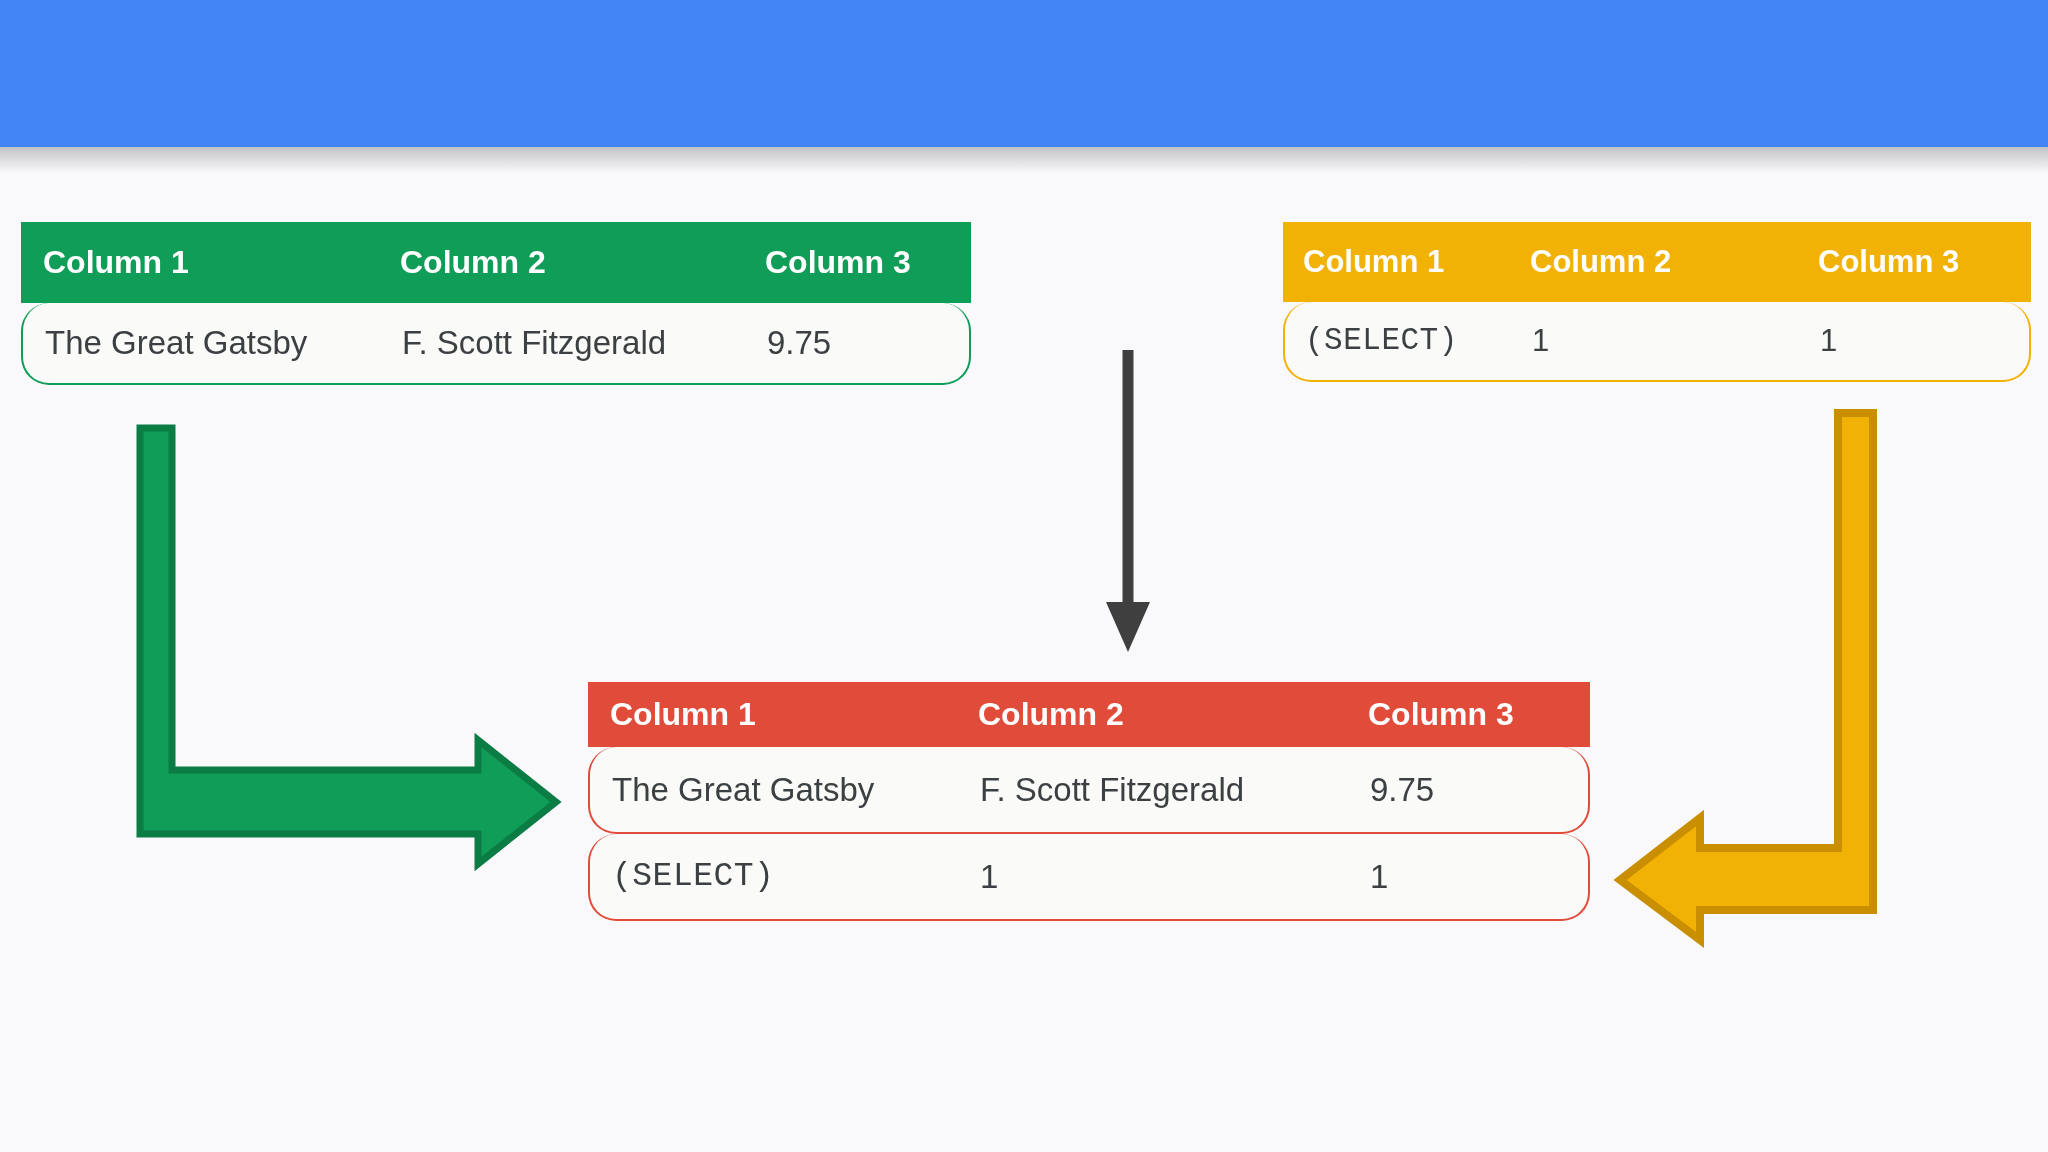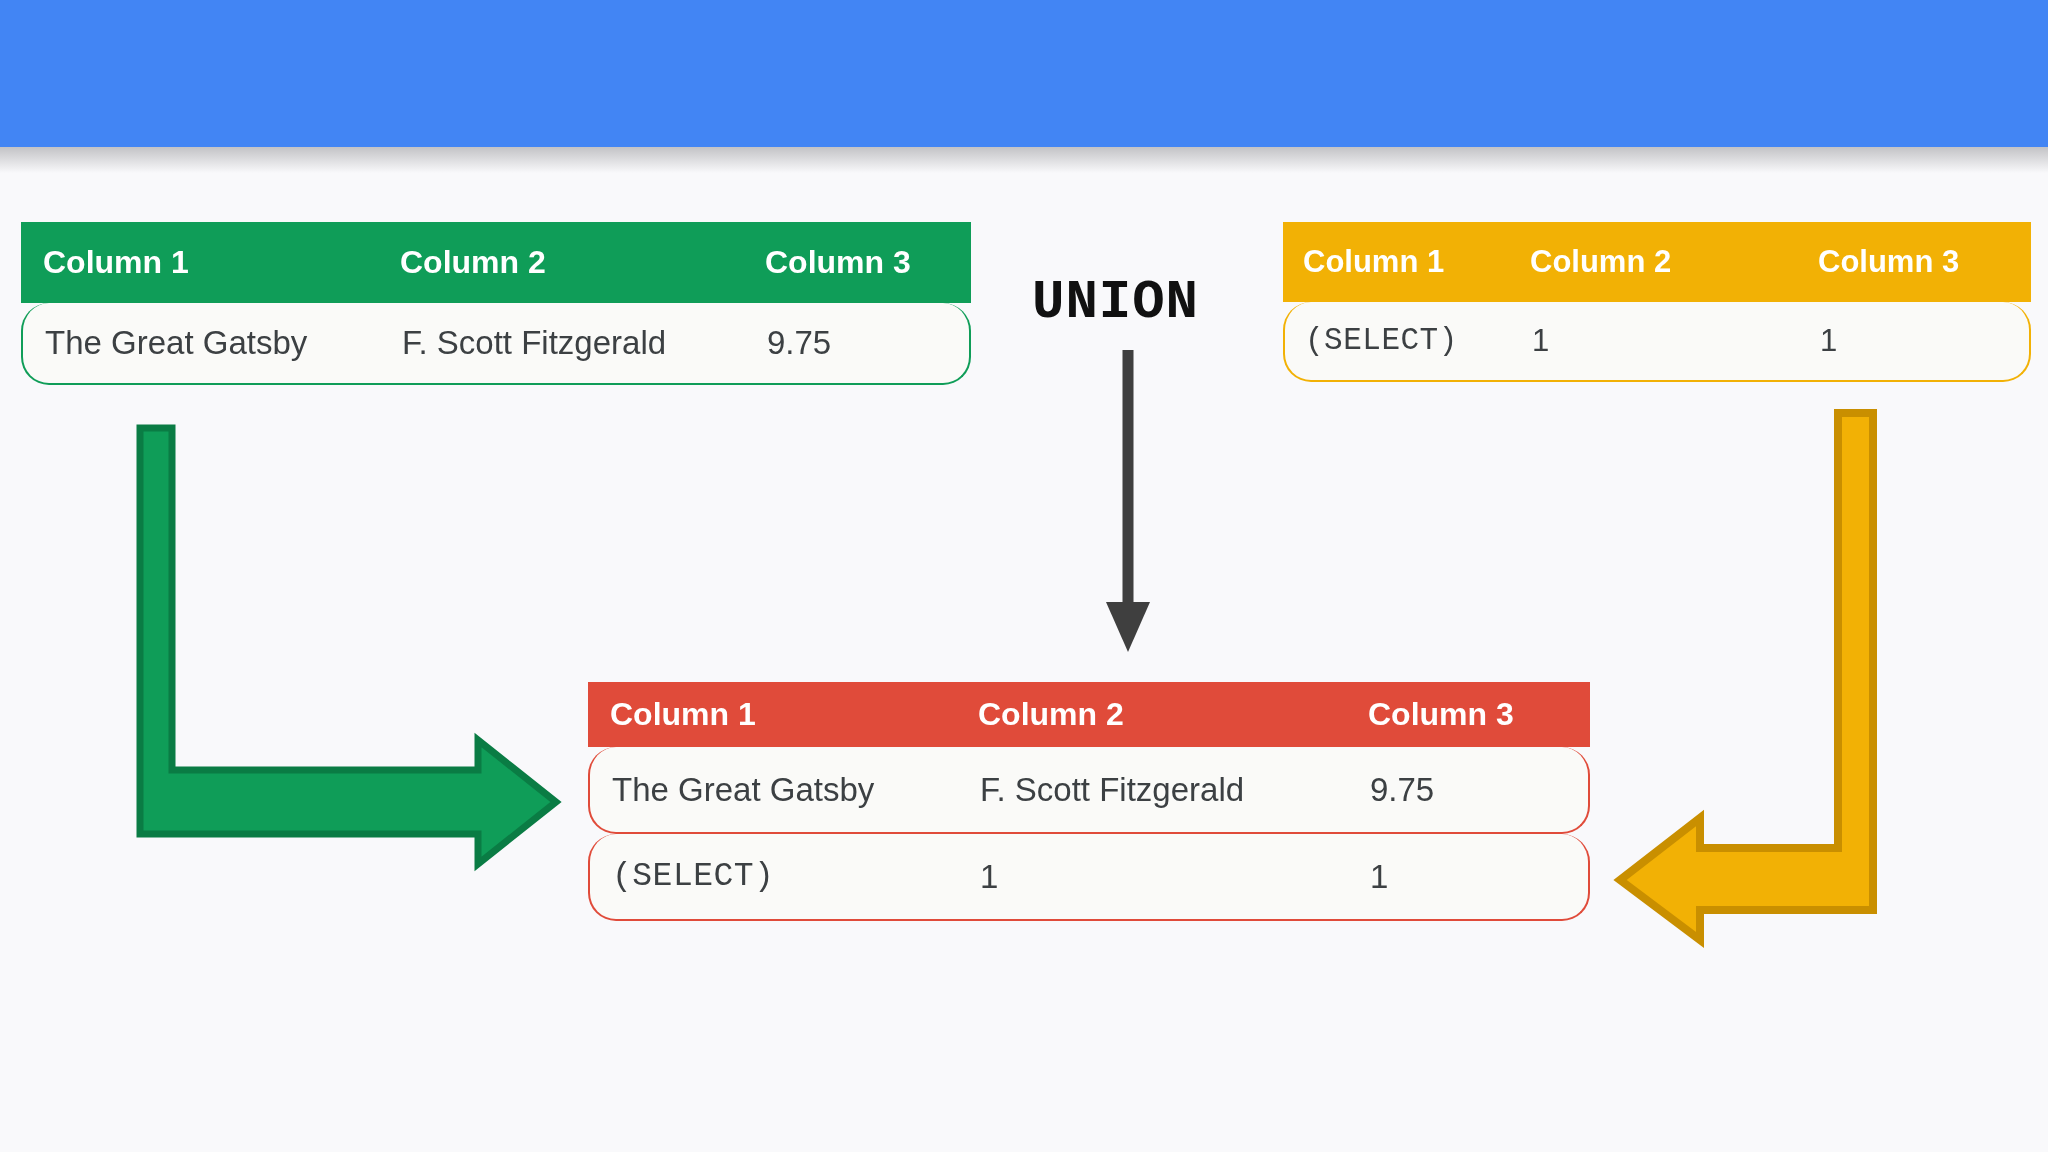--- a/index.html
+++ b/index.html
@@ -166,21 +166,20 @@
       <span class="cell c2">Column 2</span>
       <span class="cell c3">Column 3</span>
     </div>
     <div class="trow">
       <span class="cell c1 mono">(SELECT)</span>
       <span class="cell c2">1</span>
       <span class="cell c3">1</span>
     </div>
   </div>
 
-  <div id="union-label">UNION</div>
 
   <div class="tbl" id="table-red">
     <div class="thead">
       <span class="cell c1">Column 1</span>
       <span class="cell c2">Column 2</span>
       <span class="cell c3">Column 3</span>
     </div>
     <div class="trow">
       <span class="cell c1">The Great Gatsby</span>
       <span class="cell c2">F. Scott Fitzgerald</span>

